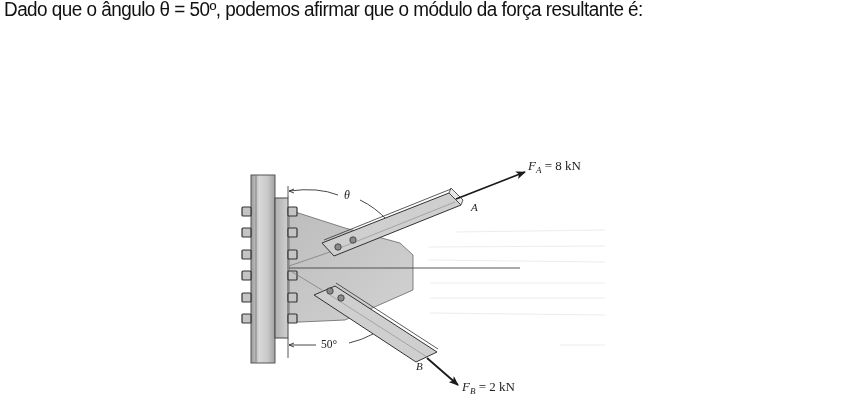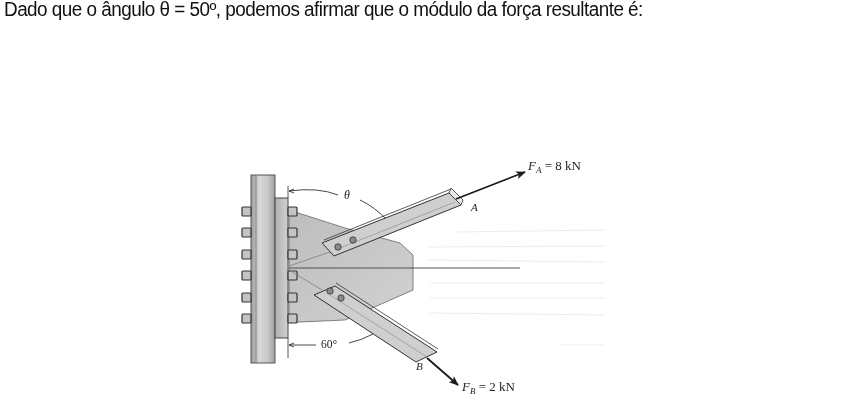--- a/index.html
+++ b/index.html
@@ -162,14 +162,14 @@
     <span class="label-italic">F</span><span class="label-italic sub">A</span>
     <span>= 8 kN</span>
   </div>
   <div class="label force-b">
     <span class="label-italic">F</span><span class="label-italic sub">B</span>
     <span>= 2 kN</span>
   </div>
   <div class="label label-italic point-a">A</div>
   <div class="label label-italic point-b">B</div>
   <div class="label label-italic angle-theta">θ</div>
-  <div class="label angle-40">60°</div>
+  <div class="label angle-40">50°</div>
 </div>
 
 </body></html>

